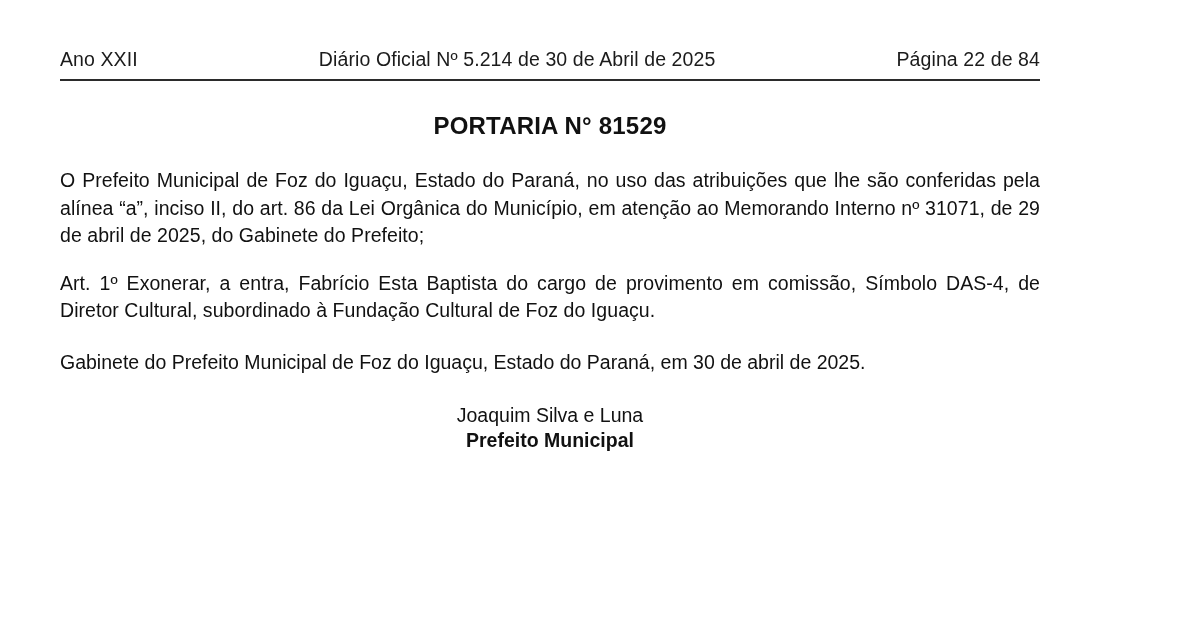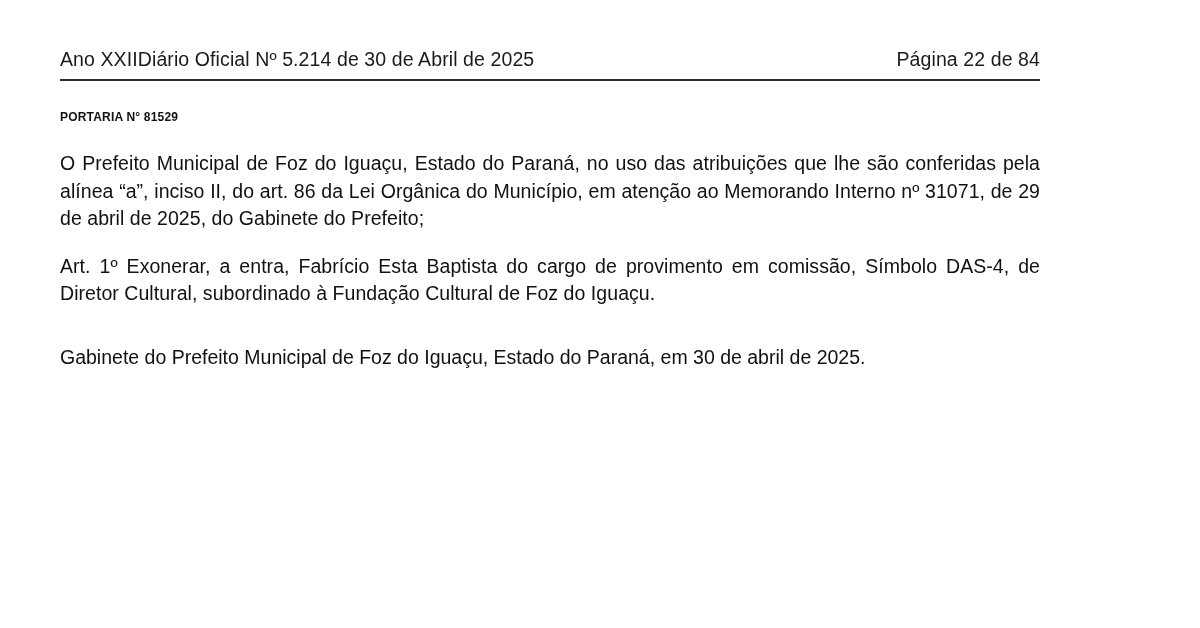--- a/index.html
+++ b/index.html
@@ -31,56 +31,57 @@
     font-size: 19.5px;
     color: #1b1b1b;
     letter-spacing: 0.1px;
   }
   .header .hdr-left {
     flex: 0 0 auto;
     text-align: left;
   }
   .header .hdr-center {
     flex: 1 1 auto;
-    text-align: left;
+    text-align: center;
   }
   .header .hdr-right {
     flex: 0 0 auto;
     text-align: left;
   }
   .header-rule {
     border-bottom: 2px solid #2b2b2b;
     margin: 0 0 0 0;
   }
   
   .doc {
     padding-top: 28px;
     font-size: 19.5px;
     line-height: 1.42;
   }
   .doc-title {
+    text-align: center;
     font-weight: bold;
-    font-size: 12px;
+    font-size: 24px;
     letter-spacing: 0.2px;
     margin-bottom: 24px;
   }
   .para {
     text-align: justify;
     margin-bottom: 18px;
     letter-spacing: 0.05px;
   }
   .para-center {
     text-align: center;
     font-weight: bold;
     margin: 20px 0 20px 0;
     font-size: 20px;
   }
   .para-plain {
     text-align: left;
-    margin-top: 36px;
+    margin-top: 24px;
     margin-bottom: 20px;
   }
   b, strong { font-weight: normal; }
   
   .signature {
     margin-top: 26px;
     text-align: center;
     line-height: 1.3;
     font-size: 19.5px;
   }
@@ -104,15 +105,19 @@
     <div class="doc-title">PORTARIA N° 81529</div>
 
     <p class="para">O Prefeito Municipal de Foz do Iguaçu, Estado do Paraná, no uso das atribuições que lhe são conferidas pela alínea “a”, inciso II, do art. 86 da Lei Orgânica do Município, em atenção ao Memorando Interno nº 31071, de 29 de abril de 2025, do Gabinete do Prefeito;</p>
 
 
     <p class="para"><b>Art. 1º</b><span> Exonerar, a entra, </span><b>Fabrício Esta Baptista</b><span> do cargo de provimento em comissão, Símbolo DAS-4, de Diretor Cultural, subordinado à Fundação Cultural de Foz do Iguaçu.</span></p>
 
 
     <p class="para-plain">Gabinete do Prefeito Municipal de Foz do Iguaçu, Estado do Paraná, em 30 de abril de 2025.</p>
 
+    <div class="signature">
+      <span class="sig-name">Joaquim Silva e Luna</span>
+      <span class="sig-role">Prefeito Municipal</span>
+    </div>
 
   </div>
 </div>
 
 </body></html>

